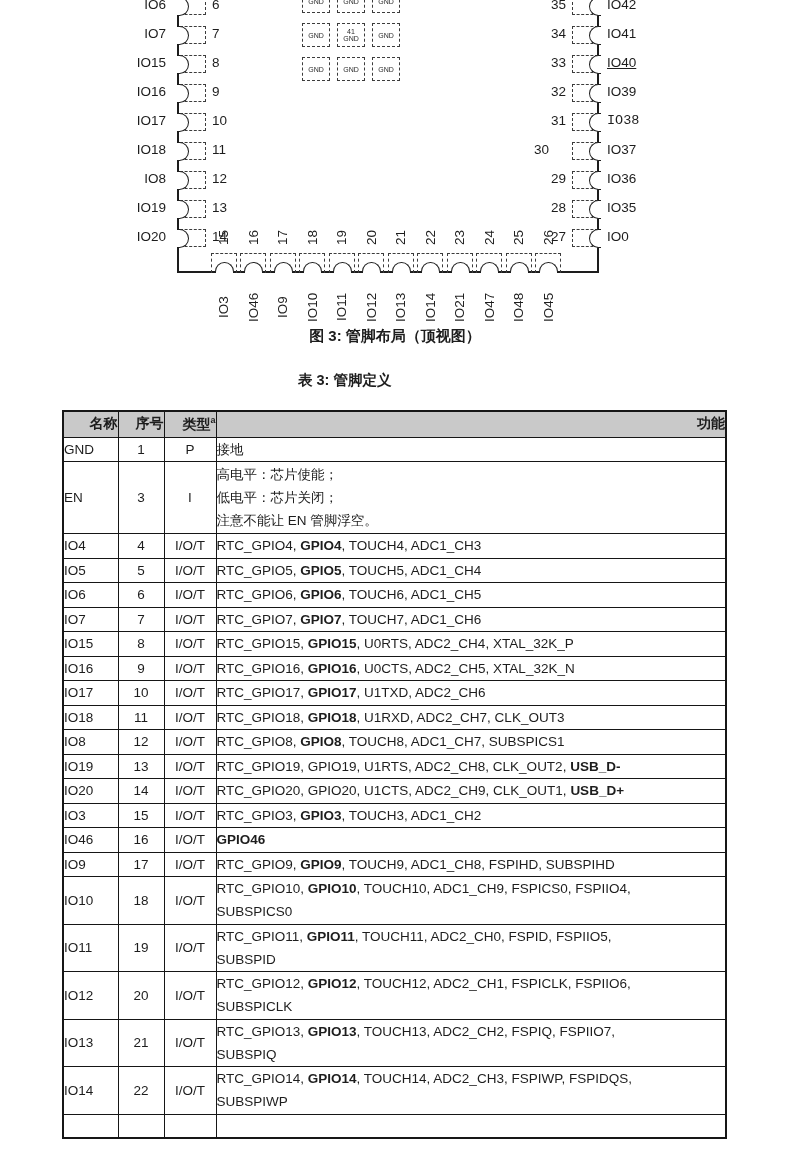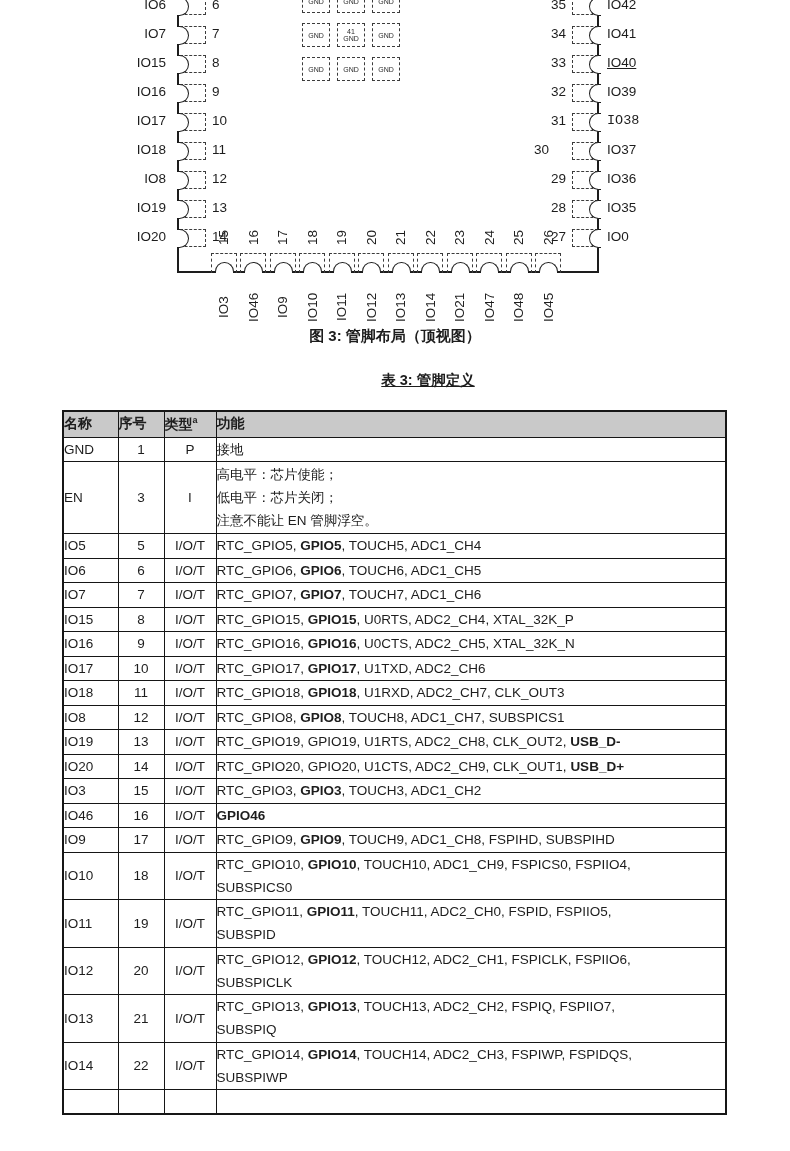--- a/index.html
+++ b/index.html
@@ -21,29 +21,29 @@
   .arc-right { width:11px; height:17px; border-radius:17px 0 0 17px; border-right:none; }
   .arc-up    { width:17px; height:10px; border-radius:17px 17px 0 0; border-bottom:none; }
   .vtext { writing-mode:vertical-rl; transform:rotate(180deg); font-size:13.5px;
            position:absolute; z-index:4; display:flex; align-items:center; justify-content:center; }
   .gnd-pad { position:absolute; border:1.6px dashed #3c3c3c; z-index:2;
              display:flex; flex-direction:column; align-items:center; justify-content:center;
              font-size:7px; line-height:7px; color:#2a2a2a; text-align:center; }
   
   .fig-caption { position:absolute; top:327px; left:0; width:790px; text-align:center;
                  font-size:15px; font-weight:700; }
-  .tbl-title   { position:absolute; top:371px; left:298px; width:260px; text-align:center;
-                 font-size:14.5px; font-weight:700;text-decoration:underline; }
+  .tbl-title   { position:absolute; top:371px; left:298px; width:260px; 
+                 font-size:14.5px; font-weight:700; }
   
   .pin-table { position:absolute; top:410px; left:62px; width:665px;
                border-collapse:collapse; table-layout:fixed; border:2px solid #161616;
                font-size:13.5px; color:#1d1d1d; }
   .pin-table th, .pin-table td { border:1.5px solid #161616; padding:0; vertical-align:middle; }
   .pin-table thead tr { height:26px; background:#c9c9c9; }
-  .pin-table th { font-weight:700; font-size:14px; text-align:left; }
+  .pin-table th { font-weight:700; font-size:14px; text-align:right; }
   .th-name, .td-name { padding-left:8px; text-align:left; }
   .th-num, .td-num, .th-type, .td-type { text-align:center; }
   .th-func, .td-func { padding-left:12px; text-align:left; }
   .pin-table sup { font-size:9px; vertical-align:super; }
   tr.r-single { height:24.5px; }
   tr.r-double { height:47.5px; }
   tr.r-en     { height:72px; }
   tr.r-partial{ height:24px; }
   .fline { line-height:23px; white-space:nowrap; }
   .fline b, .fline .bseg { font-weight:700; }
@@ -222,20 +222,28 @@
           <td class="td-name">EN</td>
           <td class="td-num">3</td>
           <td class="td-type">I</td>
           <td class="td-func">
             <div class="fline"><span>高电平：芯片使能；</span></div>
             <div class="fline"><span>低电平：芯片关闭；</span></div>
             <div class="fline"><span>注意不能让 EN 管脚浮空。</span></div>
           </td>
         </tr>
         <tr class="r-single">
+          <td class="td-name">IO4</td>
+          <td class="td-num">4</td>
+          <td class="td-type">I/O/T</td>
+          <td class="td-func">
+            <div class="fline"><span>RTC_GPIO4, </span><span class="bseg">GPIO4</span><span>, TOUCH4, ADC1_CH3</span></div>
+          </td>
+        </tr>
+        <tr class="r-single">
           <td class="td-name">IO5</td>
           <td class="td-num">5</td>
           <td class="td-type">I/O/T</td>
           <td class="td-func">
             <div class="fline"><span>RTC_GPIO5, </span><span class="bseg">GPIO5</span><span>, TOUCH5, ADC1_CH4</span></div>
           </td>
         </tr>
         <tr class="r-single">
           <td class="td-name">IO6</td>
           <td class="td-num">6</td>

